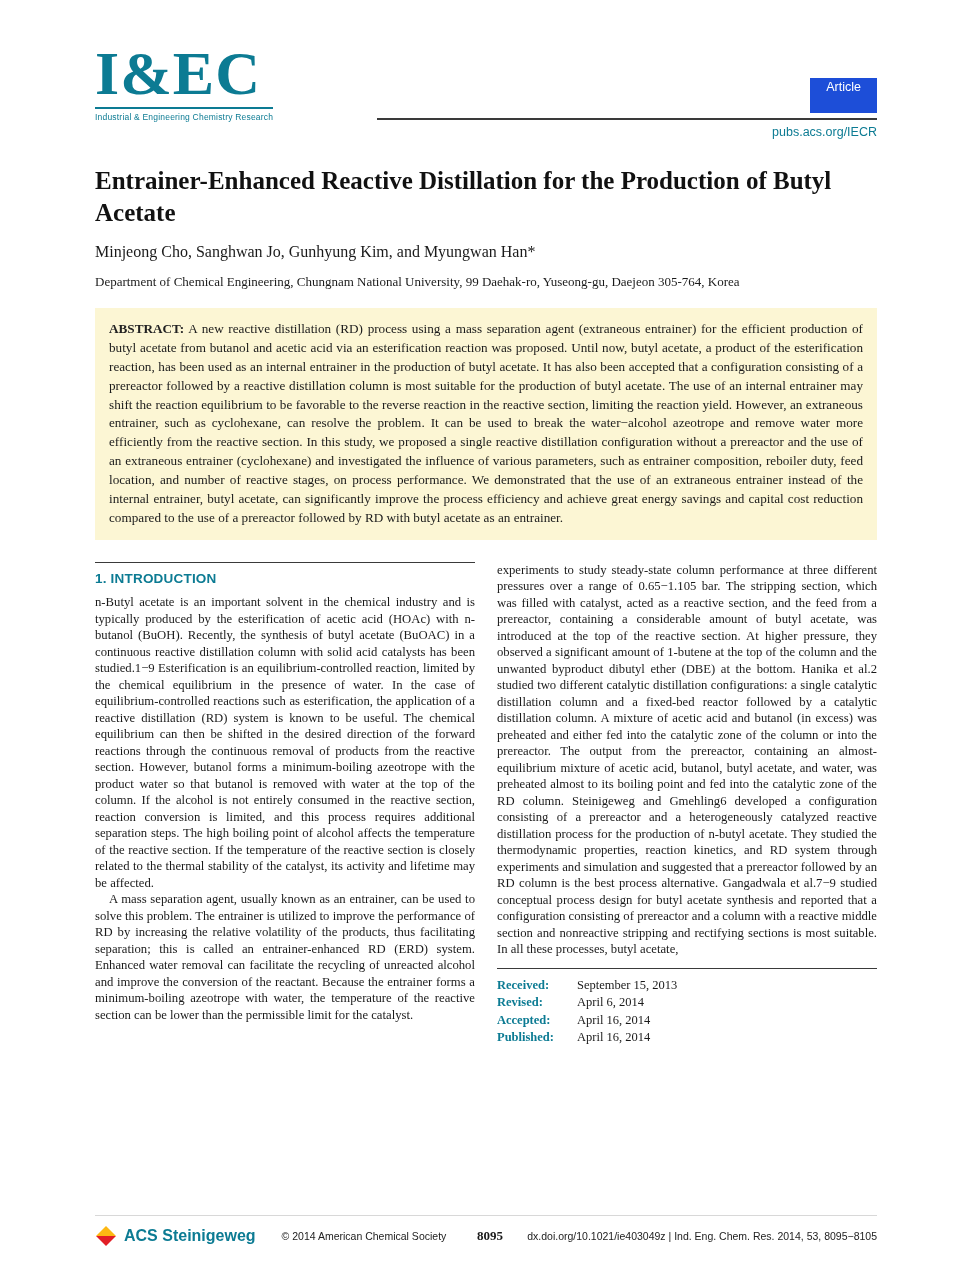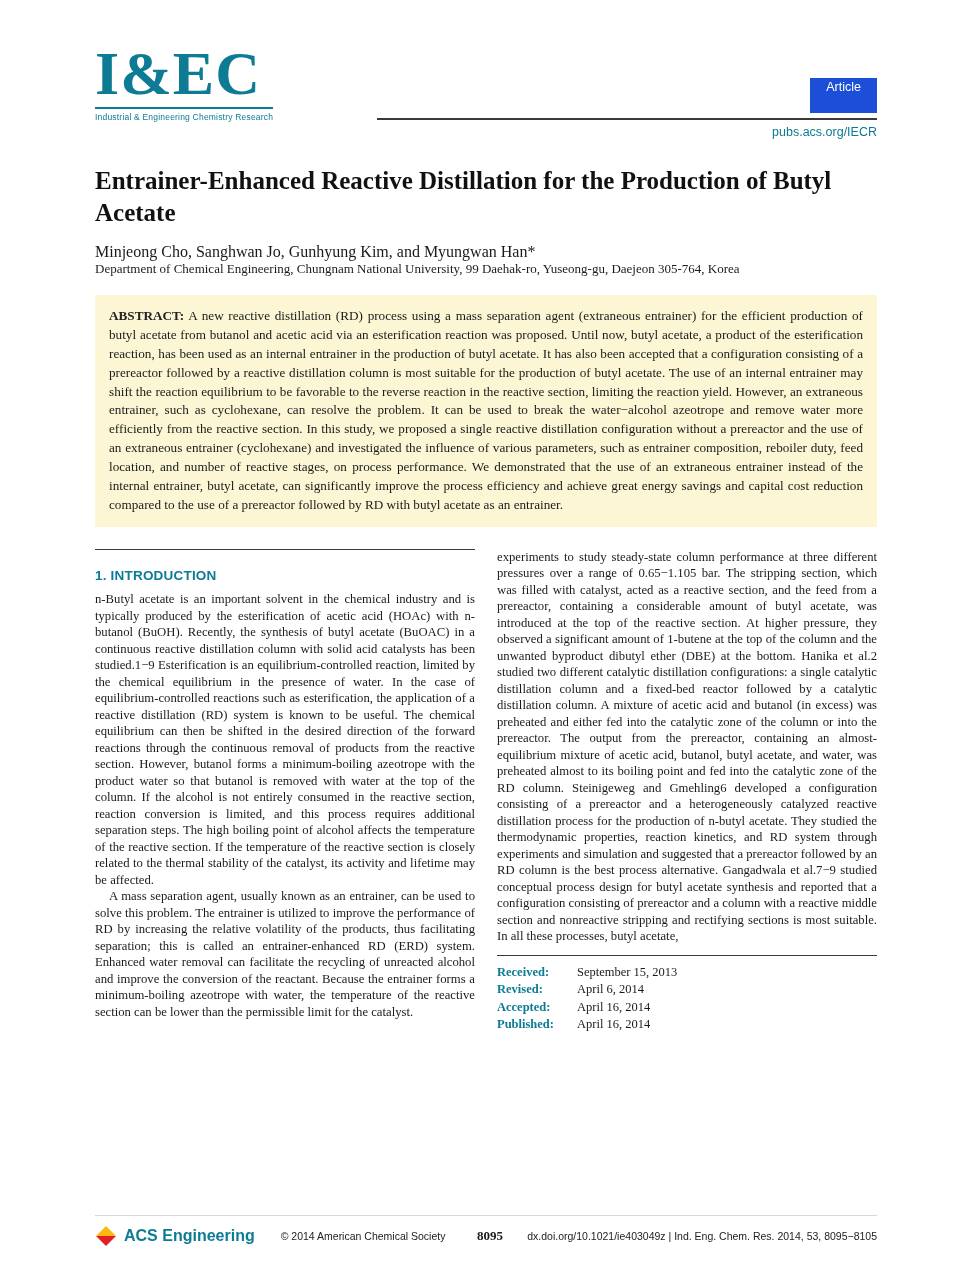--- a/index.html
+++ b/index.html
@@ -34,34 +34,34 @@
     background: #1d4ed8; color: #ffffff;
     font-family: "Liberation Sans", sans-serif; font-size: 12.5px;
     padding: 2px 16px 19px; margin-bottom: 5px;
   }
   .header-rule { width: 100%; border-top: 2px solid #3a3a3a; height: 0; }
   .site-link { color: #0c7b93; font-family: "Liberation Sans", sans-serif; font-size: 12.5px; margin-top: 5px; text-decoration: none; cursor: pointer; }
 
   
   .title { margin: 26px 0 0 0; font-size: 25px; font-weight: bold; line-height: 1.28; color: #111111; }
   .authors { margin-top: 14px; font-size: 16px; }
-  .affiliation { font-size: 13px; }
+  .affiliation { margin-top: 13px; font-size: 13px; }
 
   
   .abstract {
     margin-top: 18px; background: #fcf6d4;
     padding: 12px 14px; font-size: 13.2px; line-height: 1.43; text-align: justify;
   }
   .abstract-label { font-weight: bold; color: #222222; }
 
   
   .columns { margin-top: 22px; display: flex; gap: 22px; }
   .col { width: 380px; font-size: 12.7px; line-height: 1.3; text-align: justify; }
   .section-heading {
-    border-top: 1.5px solid #3a3a3a; padding-top: 17px; margin: 0 0 7px 0;
+    border-top: 1.5px solid #3a3a3a; padding-top: 7px; margin: 0 0 7px 0;
     color: #0c7b93; font-family: "Liberation Sans", sans-serif;
     font-weight: bold; font-size: 13.5px; letter-spacing: 0.2px;
   }
   .col p { margin: 0; }
   .col p.indent { text-indent: 14px; }
 
   
   .dates { margin-top: 10px; border-top: 1.5px solid #3a3a3a; padding-top: 8px; font-size: 12.5px; }
   .date-row { display: flex; line-height: 1.4; }
   .date-label { width: 80px; font-weight: bold; color: #0c7b93; }
@@ -134,18 +134,18 @@
   </div>
 
 </div>
 
 <div class="footer">
   <div class="brand">
     <svg width="22" height="22" viewBox="0 0 22 22">
       <polygon points="1,11 11,1 21,11" fill="#fdb813"></polygon>
       <polygon points="1,11 11,21 21,11" fill="#e21e26"></polygon>
     </svg>
-    <span class="brand-text">ACS Engineering</span>
+    <span class="brand-text">ACS Steinigeweg</span>
   </div>
   <span class="copyright">© 2014 American Chemical Society</span>
   <span class="page-number">8095</span>
   <a class="doi">dx.doi.org/10.1021/ie403049z | Ind. Eng. Chem. Res. 2014, 53, 8095−8105</a>
 </div>
 
 </body></html>

